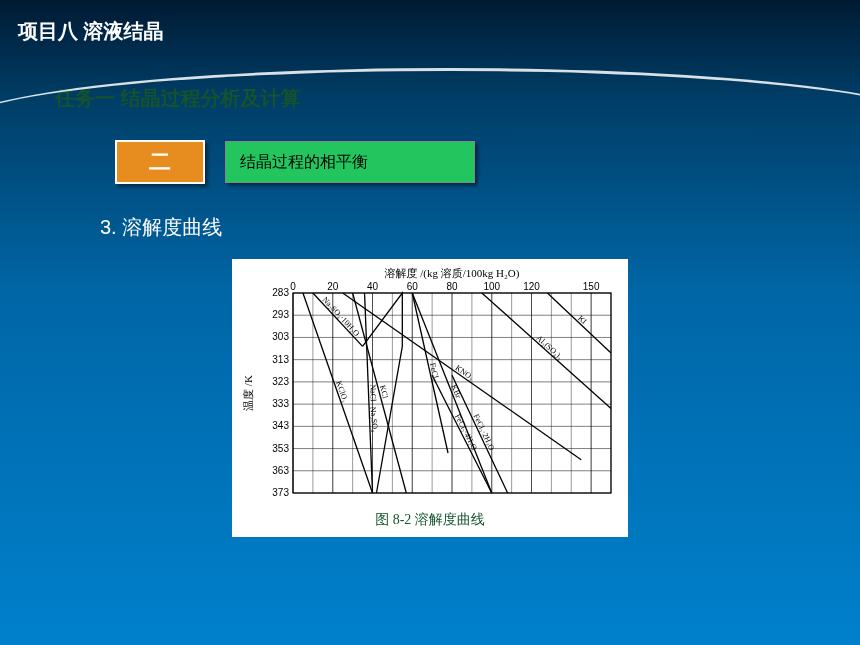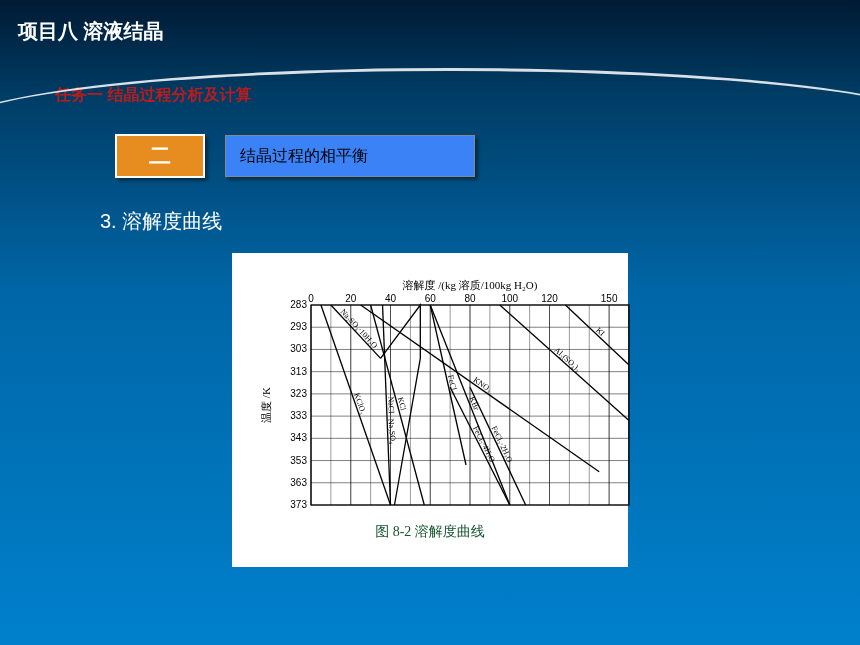--- a/index.html
+++ b/index.html
@@ -22,22 +22,22 @@
     .arc {
       position: absolute;
       top: 68px;
       left: -50px;
       width: 1000px;
       height: 60px;
       border-top: 3px solid rgba(255,255,255,0.85);
       border-radius: 50% 50% 0 0 / 100% 100% 0 0;
     }
     .subtitle {
-      color: #b91c1c;
-      font-size: 16px;
+      color: #14532d;
+      font-size: 20px;
       font-weight: bold;
       margin: 40px 0 0 55px;
     }
     .section-row {
       display: flex;
       align-items: center;
       margin: 28px 0 0 115px;
       gap: 20px;
     }
     .badge {
@@ -49,39 +49,39 @@
       display: flex;
       align-items: center;
       justify-content: center;
       color: #ffffff;
       font-size: 22px;
       font-weight: bold;
     }
     .section-label {
       width: 250px;
       height: 42px;
-      background: #3b82f6;
+      background: #22c55e;
       border: 1px solid #888;
       box-shadow: 3px 3px 3px rgba(0,0,0,0.4);
       display: flex;
       align-items: center;
       padding-left: 14px;
       color: #000;
       font-size: 16px;
     }
     .body-text {
       color: #ffffff;
       font-size: 20px;
       margin: 30px 0 0 100px;
     }
     .chart-wrap {
       margin: 18px auto 12px;
       width: 396px;
       background: #ffffff;
-      padding: 24px;
+      padding: 6px;
     }
     .chart-svg { display: block; }
     .chart-caption {
       text-align: center;
       font-size: 14px;
       color: #14532d;
       padding: 6px 0 2px;
       font-family: SimSun, serif;
     }
   </style>

